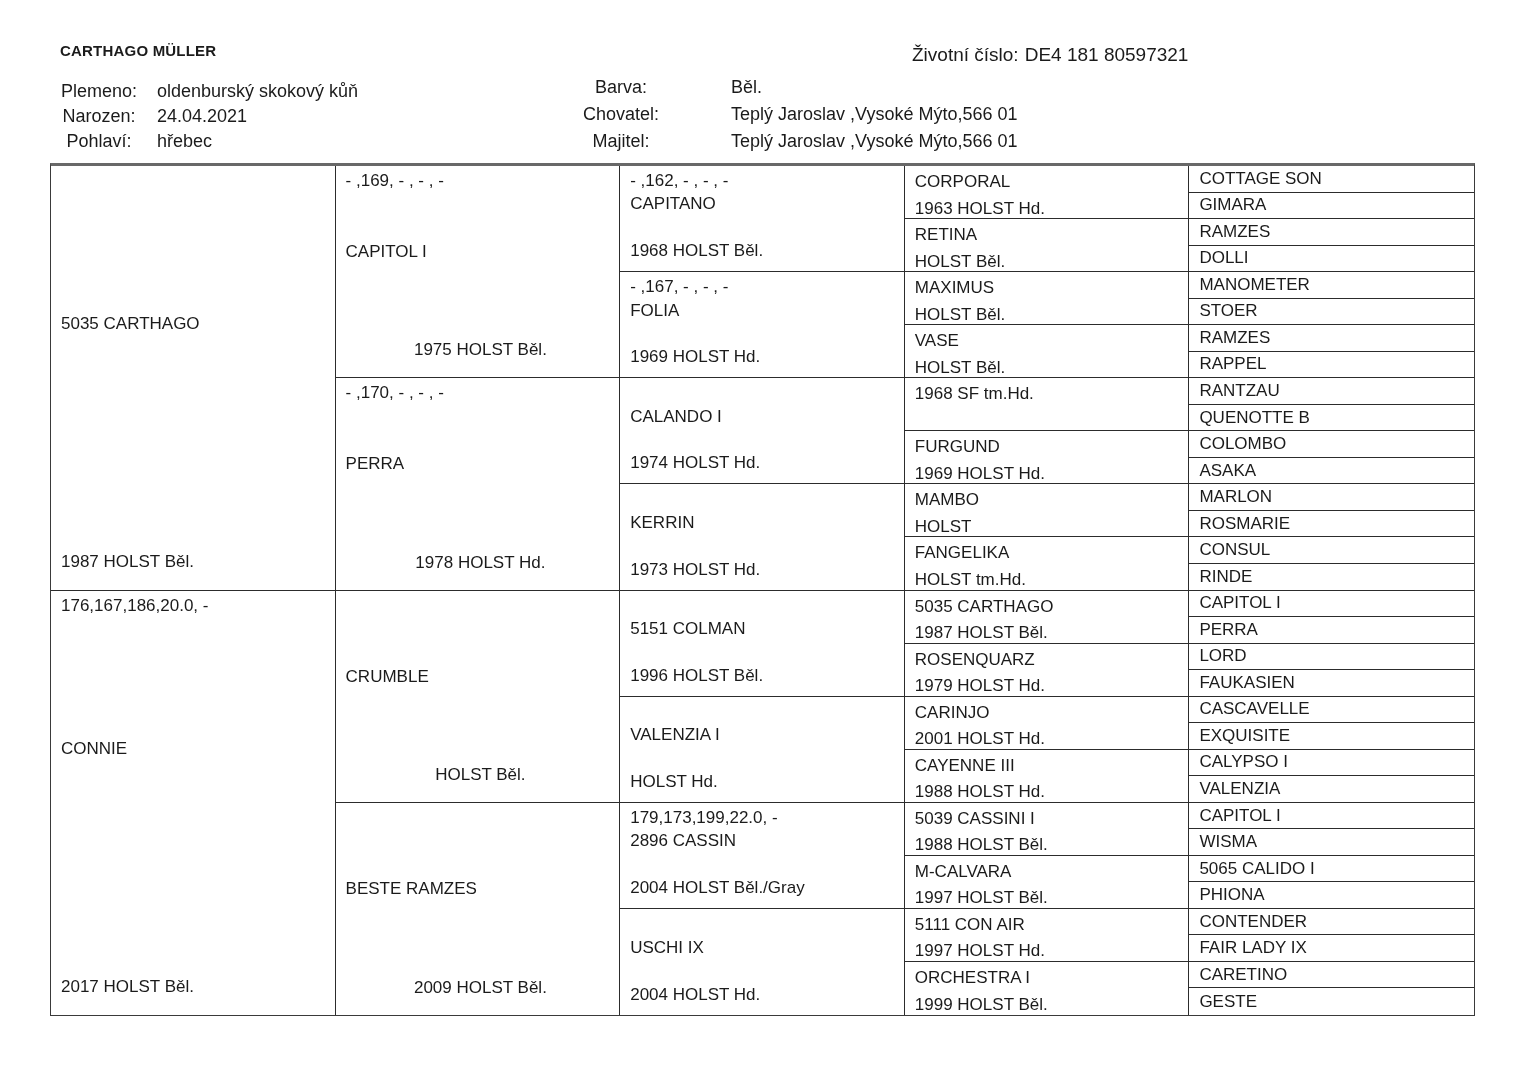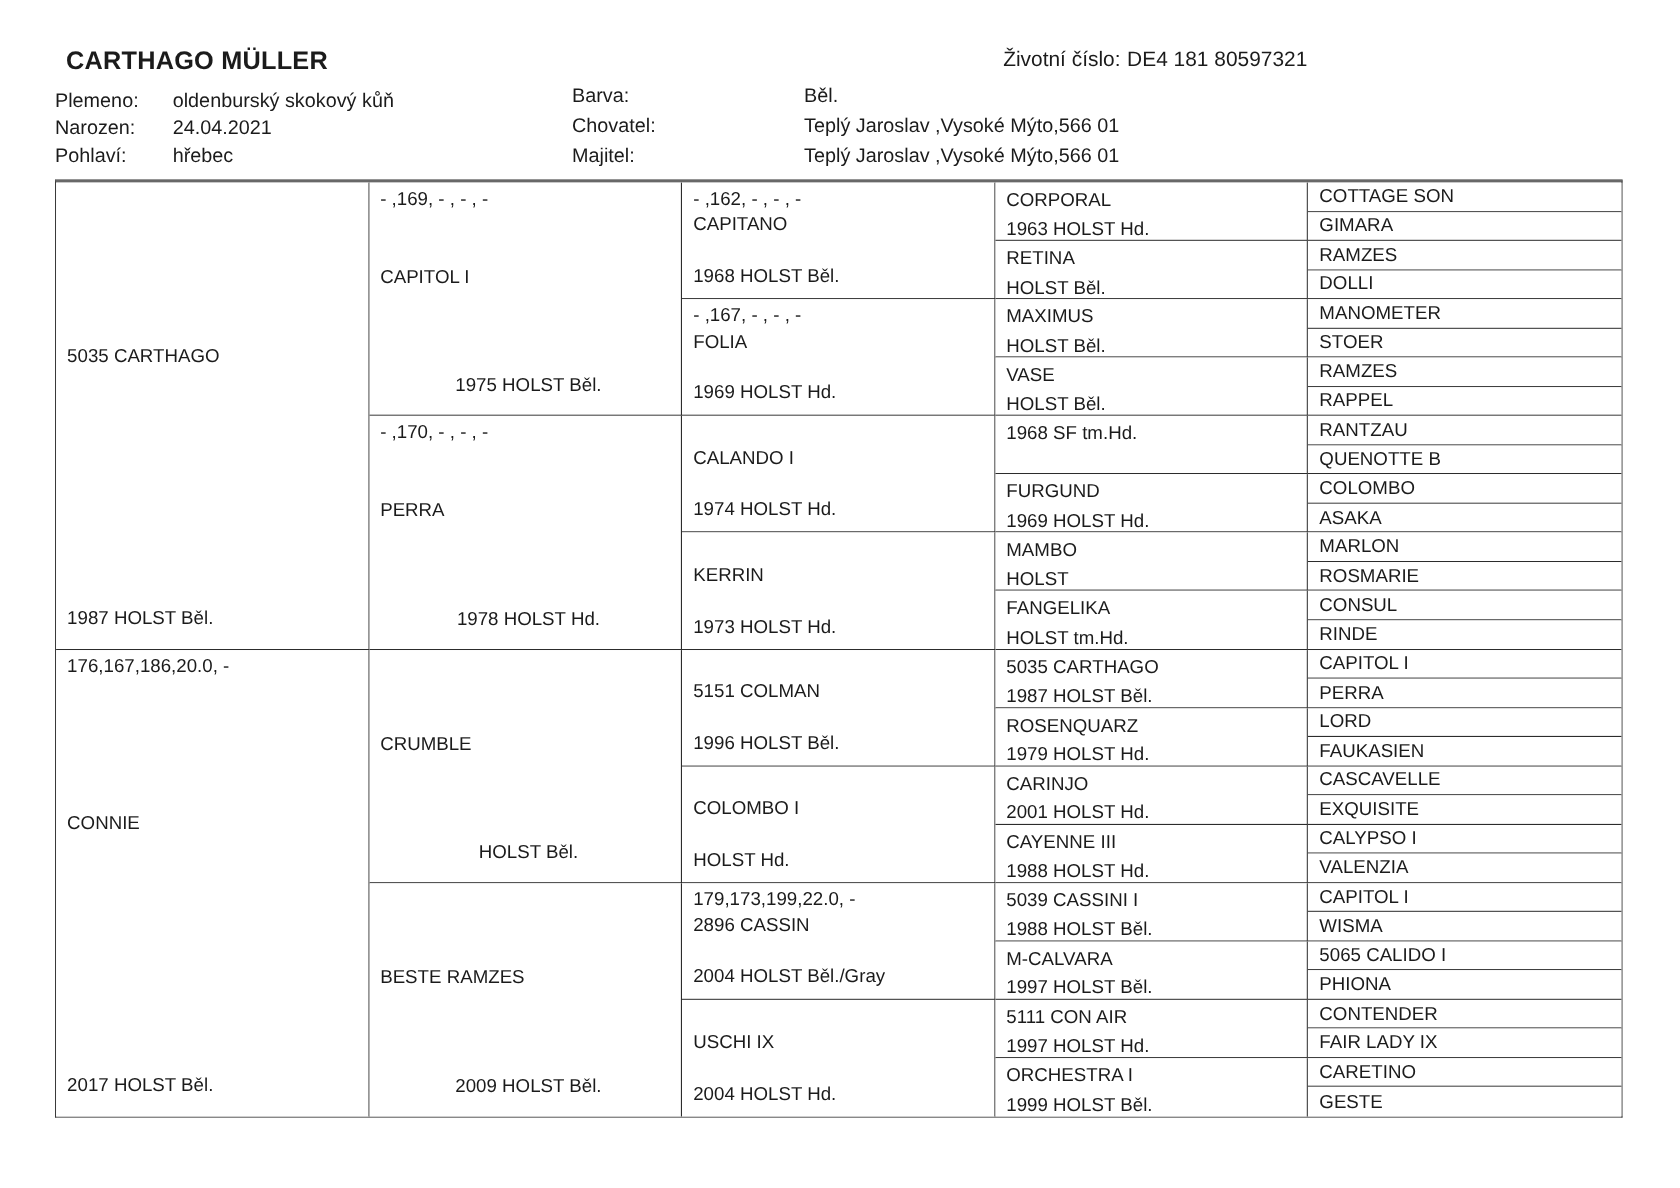--- a/index.html
+++ b/index.html
@@ -5,25 +5,25 @@
   * { margin:0; padding:0; box-sizing:border-box; }
   html,body { width:1527px; height:1080px; background:#ffffff; }
   body {
     font-family:"Liberation Sans","DejaVu Sans",sans-serif;
     color:#1b1b1b;
     position:relative;
     overflow:hidden;
   }
   .title {
     position:absolute; left:60px; top:42px;
-    font-size:23px; font-weight:bold; letter-spacing:.2px;
+    font-size:15px; font-weight:bold; letter-spacing:.2px;
     white-space:nowrap;
   }
   .fields { position:absolute; display:grid; column-gap:9px; font-size:18px; white-space:nowrap; }
-  .fields .lbl { text-align:left; }
+  .fields .lbl { text-align:center; }
   #left-fields  { left:50px;  top:79px; grid-template-columns:98px auto;  line-height:25px; }
   #right-fields { left:520px; top:74px; grid-template-columns:202px auto; line-height:27px; }
   .life { position:absolute; left:912px; top:44px; font-size:19px; white-space:nowrap; }
   .life .lbl { margin-right:6px; }
 
   #pedigree-grid {
     position:absolute; left:50px; top:163px; width:1425px; height:853px;
     display:grid;
     grid-template-columns:repeat(5,1fr);
     grid-template-rows:repeat(32,1fr);
@@ -129,21 +129,21 @@
       </div>
       <div class="cell gen3" style="grid-area: 13 / 3 / span 4;">
         <div class="name">KERRIN</div>
         <div class="details">1973 HOLST Hd.</div>
       </div>
       <div class="cell gen3" style="grid-area: 17 / 3 / span 4;">
         <div class="name">5151 COLMAN</div>
         <div class="details">1996 HOLST Běl.</div>
       </div>
       <div class="cell gen3" style="grid-area: 21 / 3 / span 4;">
-        <div class="name">COLOMBO I</div>
+        <div class="name">VALENZIA I</div>
         <div class="details">HOLST Hd.</div>
       </div>
       <div class="cell gen3" style="grid-area: 25 / 3 / span 4;">
         <div class="ratings">179,173,199,22.0, -</div>
         <div class="name">2896 CASSIN</div>
         <div class="details">2004 HOLST Běl./Gray</div>
       </div>
       <div class="cell gen3 last-row" style="grid-area: 29 / 3 / span 4;">
         <div class="name">USCHI IX</div>
         <div class="details">2004 HOLST Hd.</div>

